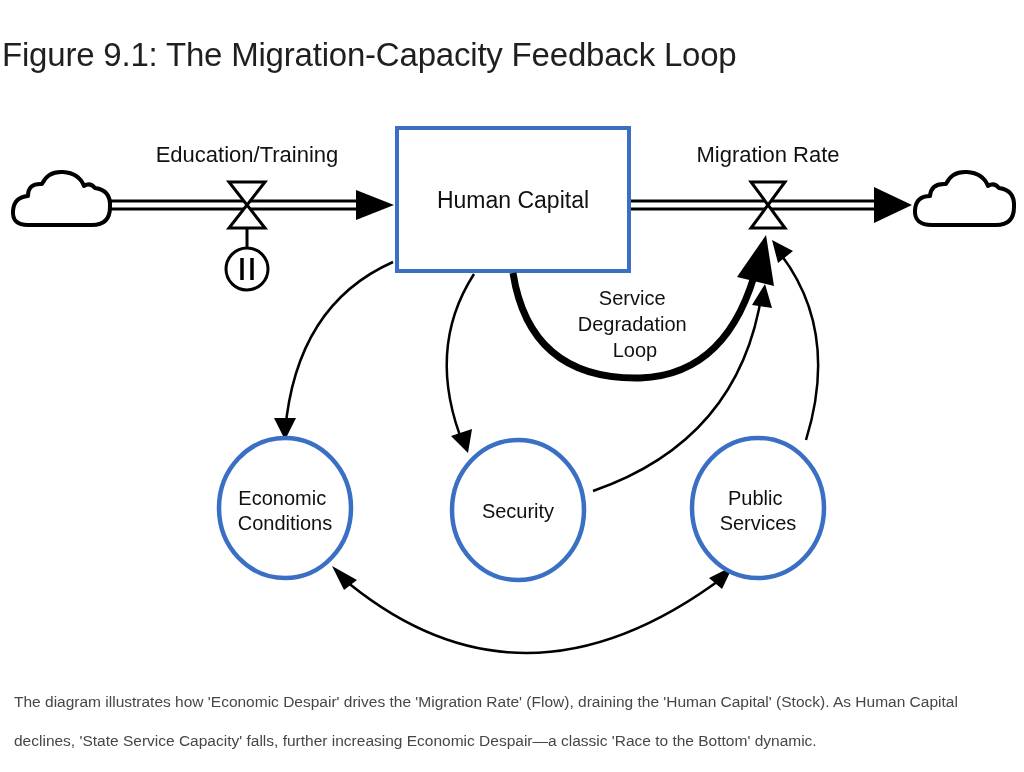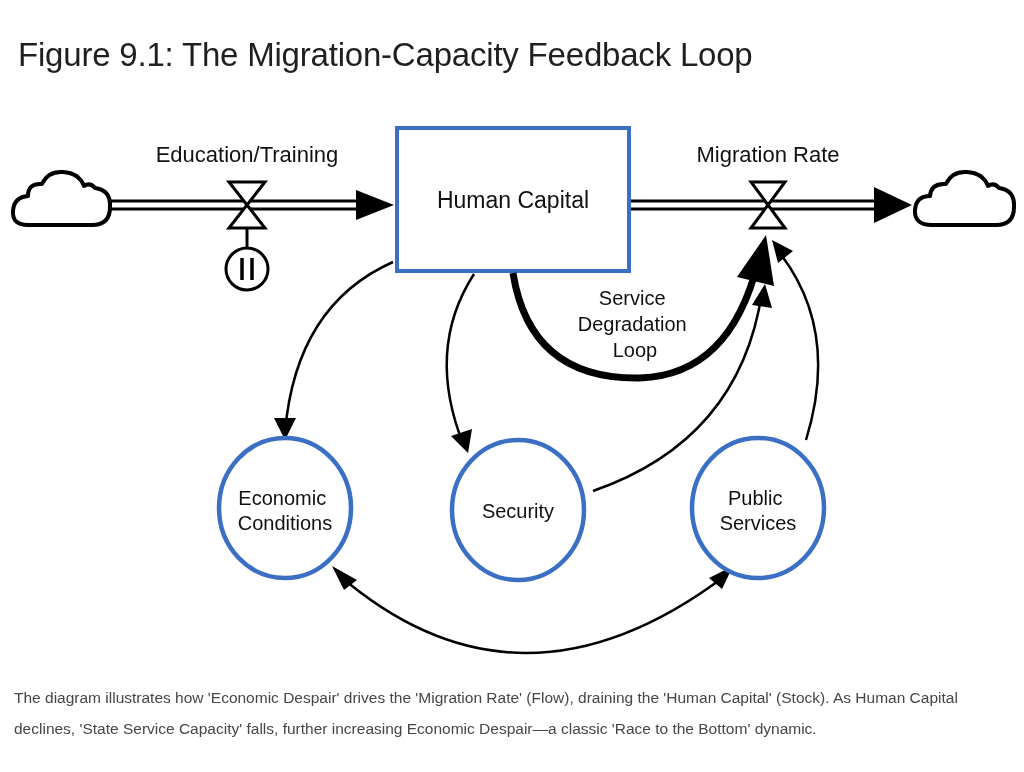--- a/index.html
+++ b/index.html
@@ -1,27 +1,27 @@
 <!DOCTYPE html>
 <html><head>
   <meta charset="utf-8">
   <style>
     html, body { margin: 0; padding: 0; background: #ffffff; }
     body { width: 1024px; height: 772px; position: relative; overflow: hidden; }
     .title {
-      position: absolute; left: 18px; top: 36px;
+      position: absolute; left: 2px; top: 36px;
       font-family: "Liberation Sans", sans-serif;
       font-size: 33px; color: #1f1f1f; letter-spacing: -0.2px; white-space: nowrap; text-align: center;
     }
     .diagram { position: absolute; left: 0; top: 0; }
     .lbl { font-family: "Liberation Sans", sans-serif; fill: #111; }
     .caption {
       position: absolute; left: 14px; top: 682px; width: 1000px;
       font-family: "Liberation Sans", sans-serif;
-      font-size: 15.5px; line-height: 31px; color: #444746;
+      font-size: 15.5px; line-height: 39px; color: #444746;
     }
   </style>
 </head>
 <body>
 
 <div class="title">Figure 9.1: The Migration-Capacity Feedback Loop</div>
 
 <svg class="diagram" width="1024" height="680" viewBox="0 0 1024 680">
   <defs>
     <marker id="arrowThin" markerWidth="10" markerHeight="10" refX="9" refY="5" orient="auto" markerUnits="userSpaceOnUse" viewBox="0 0 10 10">

